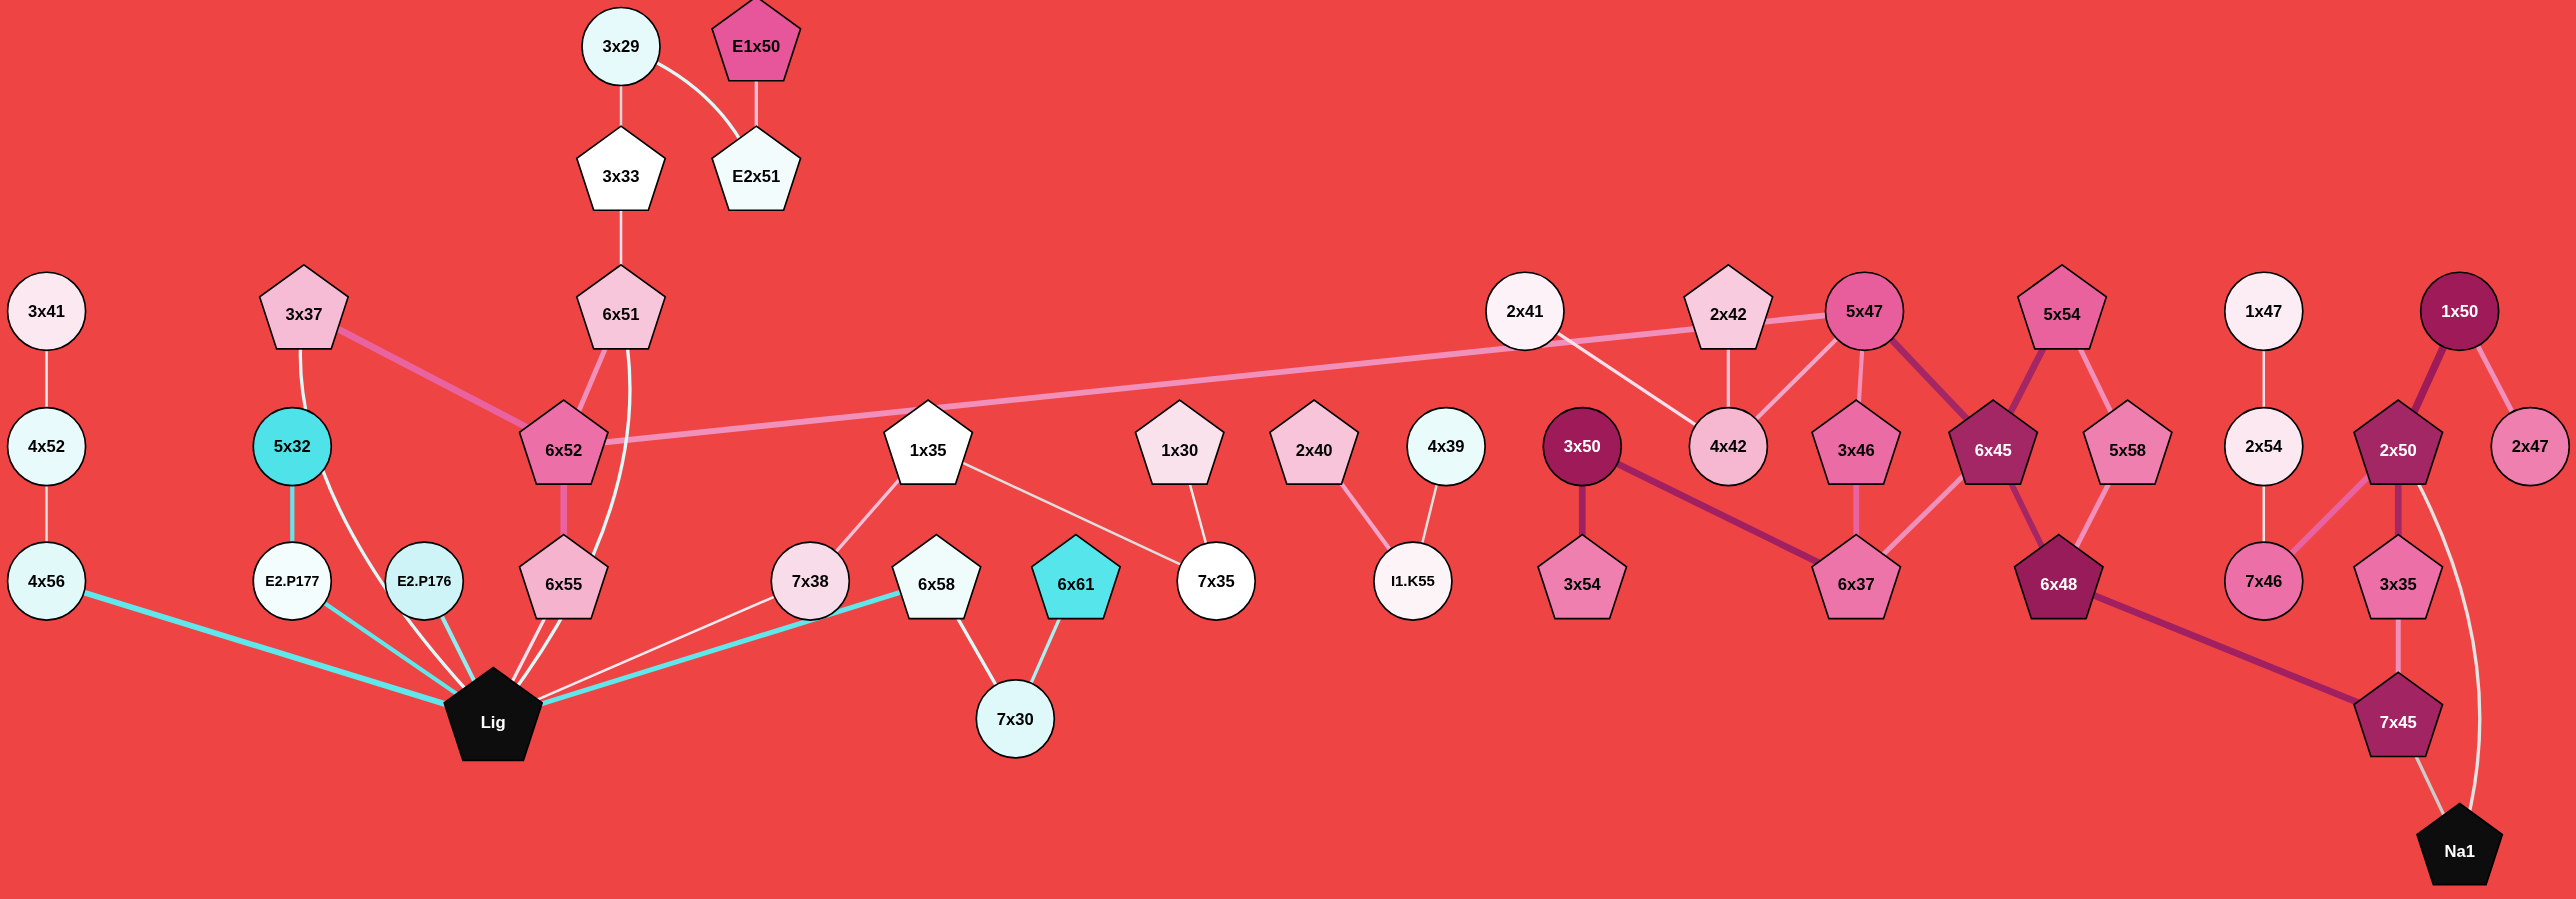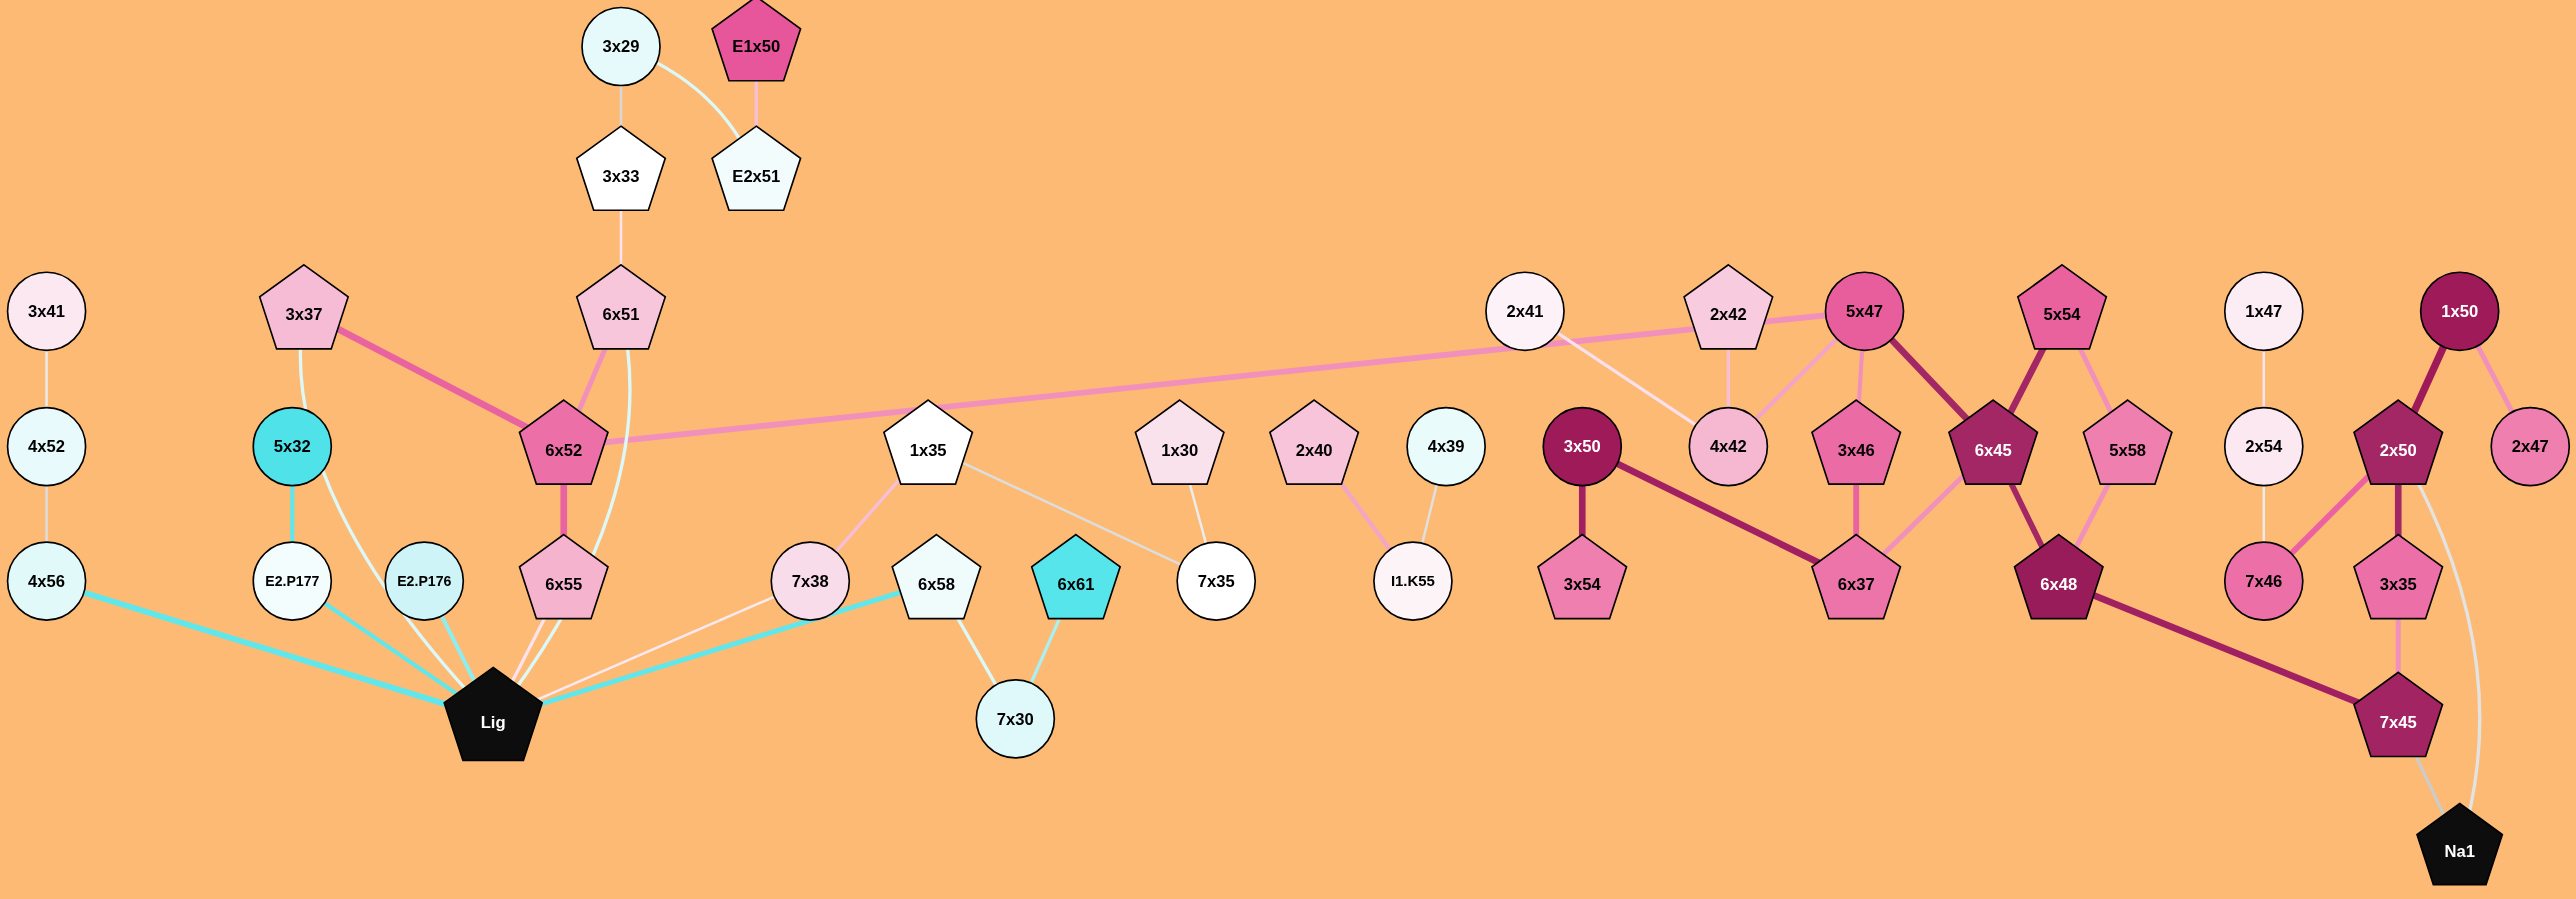--- a/index.html
+++ b/index.html
@@ -5,21 +5,21 @@
   html, body {
     margin: 0;
     padding: 0;
     background: #ffffff;
     font-family: "Liberation Sans", "DejaVu Sans", sans-serif;
   }
   .canvas {
     position: relative;
     width: 2576px;
     height: 899px;
-    background: #fdba74;
+    background: #ef4444;
     overflow: hidden;
   }
   svg { display: block; }
   text {
     font-family: "Liberation Sans", "DejaVu Sans", sans-serif;
     font-weight: bold;
     pointer-events: none;
     user-select: none;
   }
 </style>

